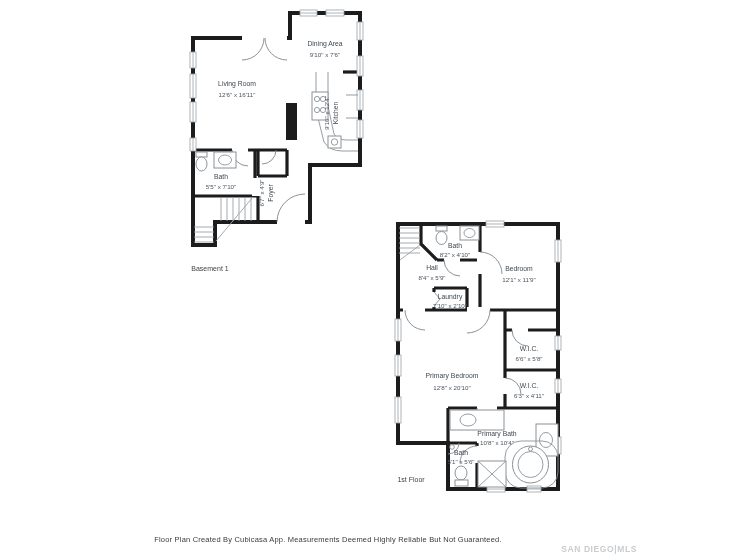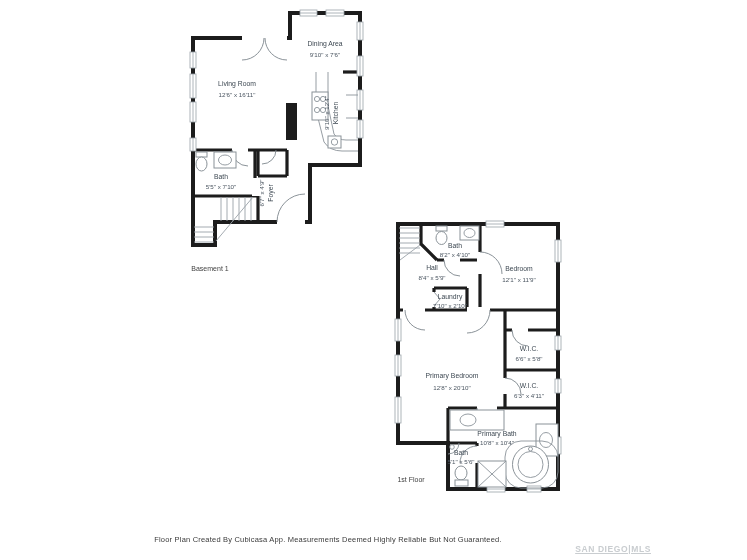--- a/index.html
+++ b/index.html
@@ -15,22 +15,22 @@
   .winline{stroke:#9aa2a8;stroke-width:0.8;}
   .arc{fill:none;stroke:#7d868c;stroke-width:0.9;}
   .fix{fill:#ffffff;stroke:#8a9298;stroke-width:1;}
   .fixl{fill:none;stroke:#8a9298;stroke-width:0.9;}
   .tread{stroke:#9aa2a8;stroke-width:0.9;}
   .rname{font-size:6.8px;fill:#3d4852;}
   .rdim{font-size:6.2px;fill:#4a5560;}
   .flabel{font-size:7px;fill:#3f3f3f;}
   .disclaimer{position:absolute;left:0;right:0;top:535px;text-align:center;
       font-size:7.5px;color:#3a3a3a;letter-spacing:.2px;}
-  .watermark{position:absolute;right:5px;top:544px;font-size:8.5px;font-weight:bold;
-      color:#c9cdd0;letter-spacing:.6px;text-decoration:underline;}
+  .watermark{position:absolute;right:19px;top:544px;font-size:8.5px;font-weight:bold;
+      color:#c9cdd0;letter-spacing:.6px;}
 </style>
 </head>
 <body>
 
 <div class="page">
 <svg width="747" height="560" viewBox="0 0 747 560">
 
   <g>
     <path class="outline" d="M193,38 H290 V13 H360 V165 H310 V222 H215 V245 H193 Z"></path>
 

